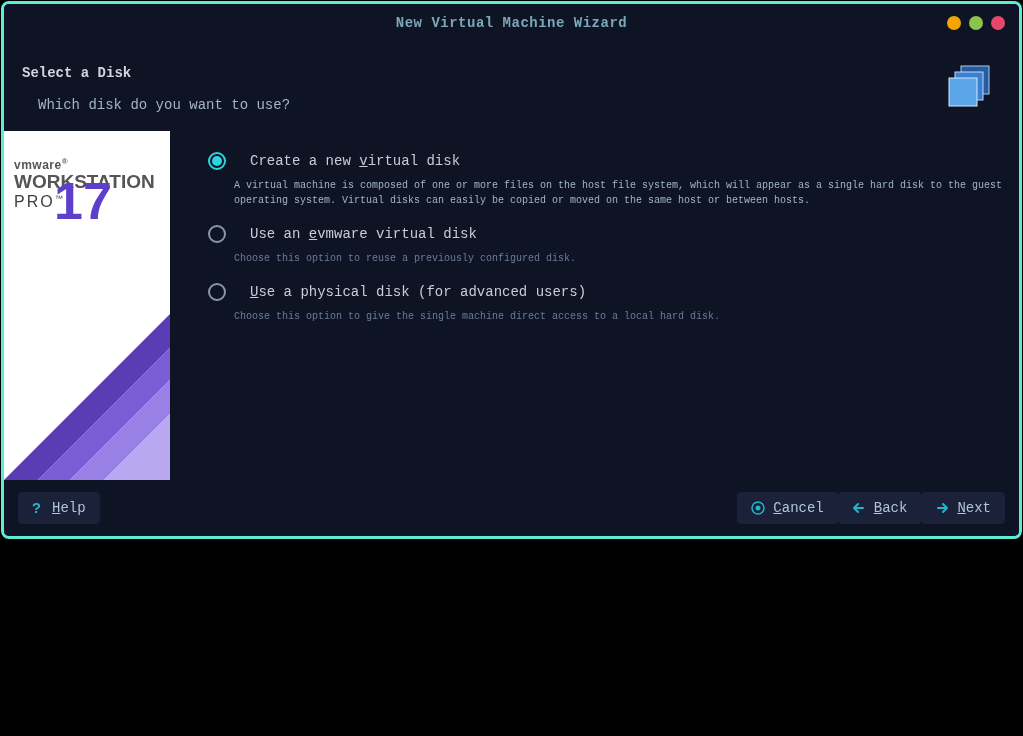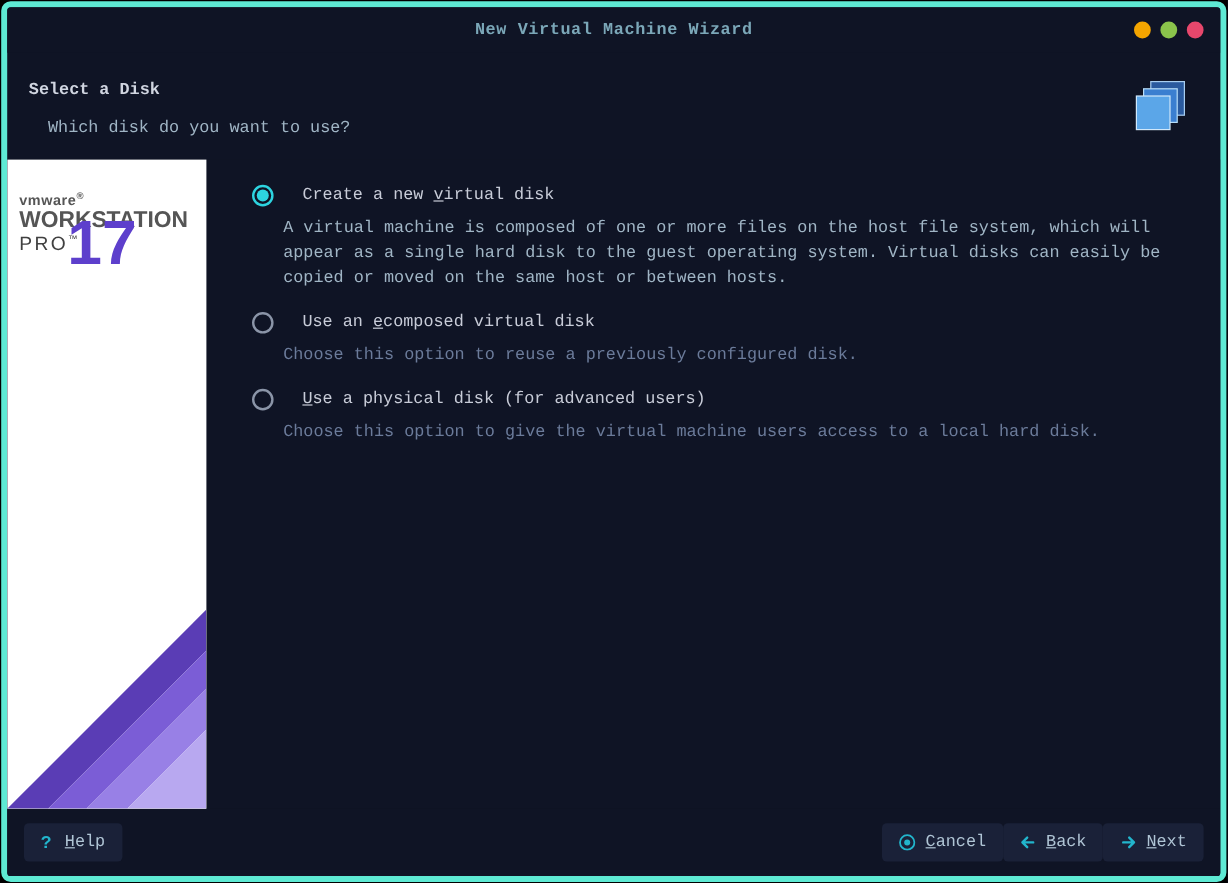--- a/index.html
+++ b/index.html
@@ -9,24 +9,24 @@
     }
     body {
       font-family: 'Courier New', monospace;
       background: #000;
       width: 1023px;
       height: 736px;
       overflow: hidden;
     }
     .window {
       width: 1021px;
-      height: 734px;
+      height: 538px;
       margin: 1px;
       background: #0f1425;
-      border: 5px solid #5eead4;
+      border: 3px solid #5eead4;
       border-radius: 8px;
       display: flex;
       flex-direction: column;
       overflow: hidden;
     }
     .titlebar {
       height: 38px;
       display: flex;
       align-items: center;
       justify-content: center;
@@ -178,21 +178,21 @@
     .radio-label {
       color: #c8ccd8;
       font-size: 14px;
       line-height: 1.5;
     }
     .radio-label .mne {
       text-decoration: underline;
     }
     .radio-desc {
       color: #6b7b9a;
-      font-size: 14px;
+      font-size: 10px;
       padding: 0px 8px 16px 52px;
       line-height: 1.5;
     }
     .radio-desc.active {
       color: #a0b5c5;
     }
     .footer {
       height: 56px;
       display: flex;
       align-items: center;
@@ -279,29 +279,29 @@
       <div class="radio-option">
         <div class="radio-circle selected">
           <div class="radio-dot"></div>
         </div>
         <div class="radio-label"><span>Create a new </span><span class="mne">v</span><span>irtual disk</span></div>
       </div>
       <div class="radio-desc active">A virtual machine is composed of one or more files on the host file system, which will appear as a single hard disk to the guest operating system. Virtual disks can easily be copied or moved on the same host or between hosts.</div>
 
       <div class="radio-option">
         <div class="radio-circle"></div>
-        <div class="radio-label"><span>Use an </span><span class="mne">e</span><span>composed virtual disk</span></div>
+        <div class="radio-label"><span>Use an </span><span class="mne">e</span><span>vmware virtual disk</span></div>
       </div>
       <div class="radio-desc">Choose this option to reuse a previously configured disk.</div>
 
       <div class="radio-option">
         <div class="radio-circle"></div>
         <div class="radio-label"><span></span><span class="mne">U</span><span>se a physical disk (for advanced users)</span></div>
       </div>
-      <div class="radio-desc">Choose this option to give the virtual machine users access to a local hard disk.</div>
+      <div class="radio-desc">Choose this option to give the single machine direct access to a local hard disk.</div>
     </div>
 
   </div>
 
   <div class="footer">
     <div class="footer-left">
       <button class="btn">
         <span class="btn-icon">
           <svg width="12" height="16" viewBox="0 0 12 16">
               <text x="0" y="13" font-size="15" font-weight="bold" fill="#22b5cc">?</text>

